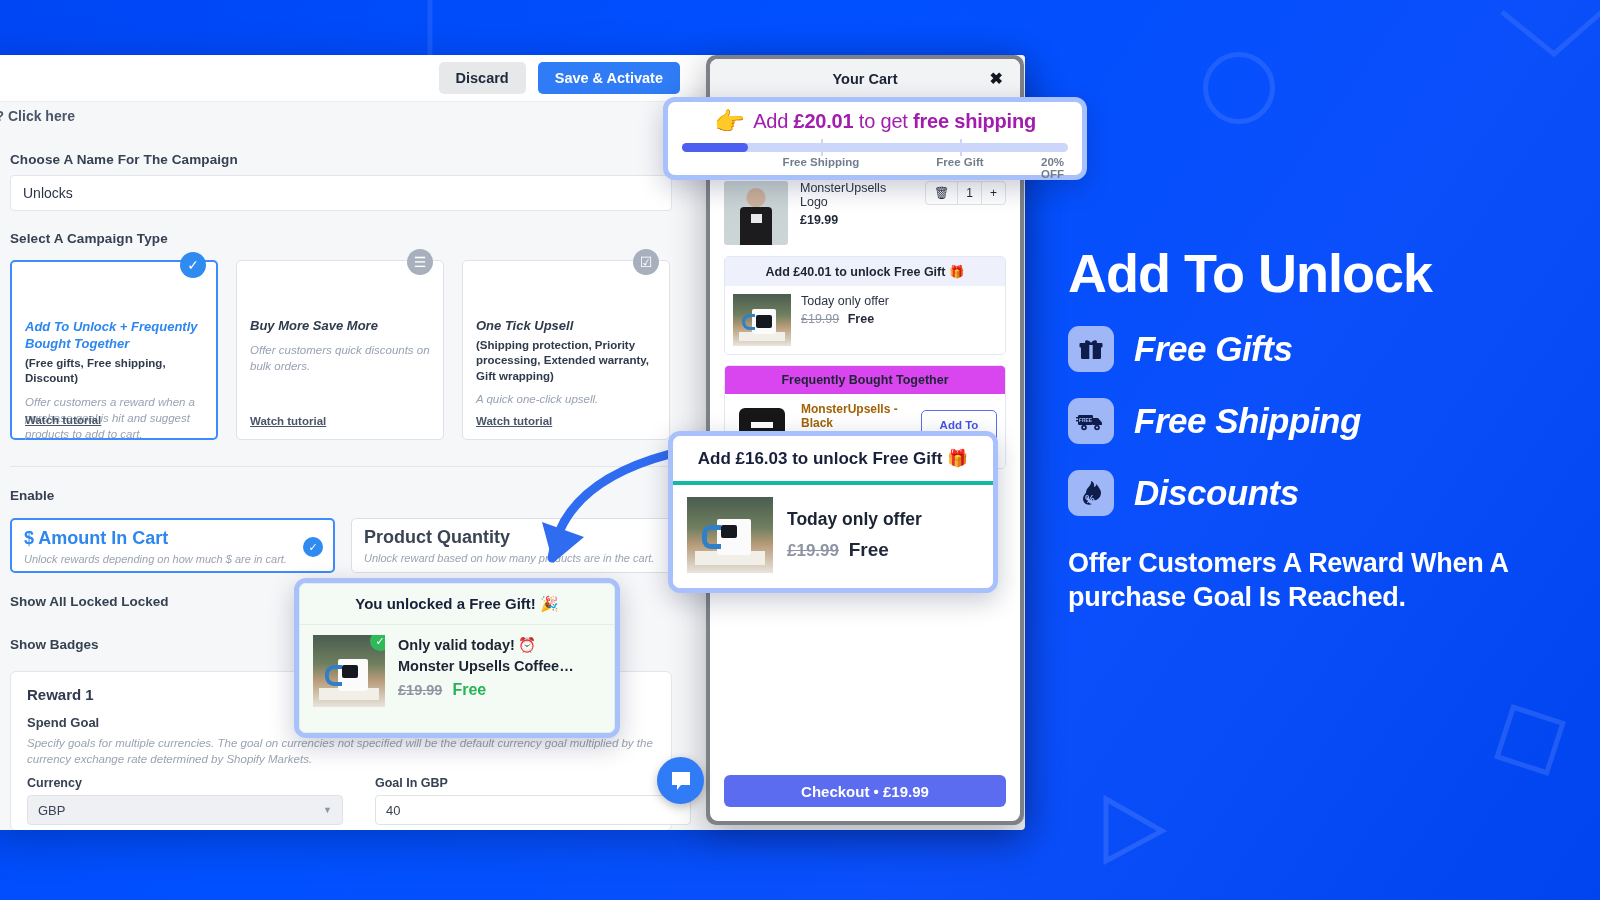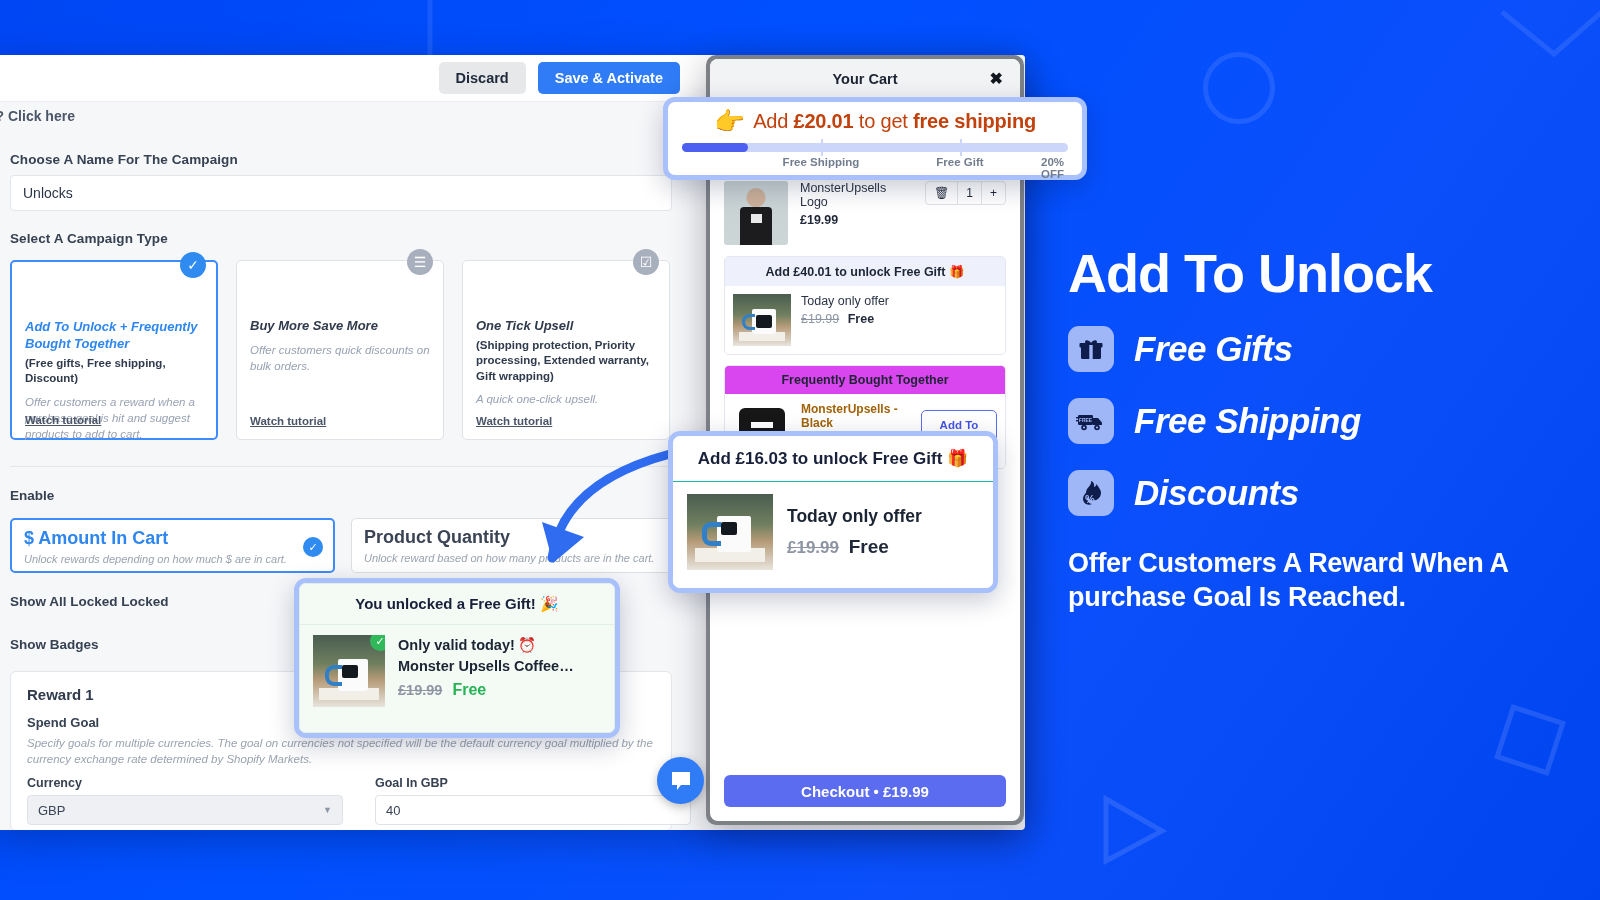--- a/index.html
+++ b/index.html
@@ -268,33 +268,33 @@
   .float {
     position: absolute; background: #fff;
     border: 5px solid #a8c0fb; border-radius: 12px;
     box-shadow: 0 8px 26px rgba(10,20,60,.22);
     z-index: 30;
   }
 
   #ship-float { left: 663px; top: 97px; width: 424px; height: 83px; padding: 7px 14px 0 14px; }
   #ship-line { display: flex; align-items: center; justify-content: center; gap: 8px; }
   #ship-hand { font-size: 25px; line-height: 1; }
-  #ship-text { font-size: 20px; color: #c2410c; letter-spacing: -.2px; }
+  #ship-text { font-size: 20px; color: #a21caf; letter-spacing: -.2px; }
   #ship-text b { font-weight: bold; }
   #ship-bar { margin-top: 9px; height: 9px; border-radius: 5px; background: #ccd6fb; position: relative; }
   #ship-bar-fill { position: absolute; left: 0; top: 0; height: 100%; width: 17%; border-radius: 5px; background: #4c5ff0; }
   .tick { position: absolute; top: -4px; width: 2px; height: 17px; background: #ccd6fb; }
   #ship-marks { display: flex; margin-top: 4px; font-size: 11.5px; color: #717d8e; font-weight: bold; }
   #ship-marks span { position: absolute; transform: translateX(-50%); }
 
   #mid-float { left: 668px; top: 431px; width: 330px; height: 162px; padding: 0; overflow: hidden; }
   #mid-inner { background: #fff; border-radius: 7px; overflow: hidden; height: 100%; }
   #mid-head {
     padding: 12px 8px; text-align: center; font-size: 17px; font-weight: bold; color: #18203a;
-    border-bottom: 1px solid #14b8a6;
+    border-bottom: 4px solid #14b8a6;
   }
   #mid-body { display: flex; gap: 14px; padding: 12px 14px; align-items: center; }
   #mid-mug { width: 86px; height: 76px; }
   #mid-offer-title { font-size: 17.5px; font-weight: bold; color: #1b2433; }
   #mid-prices { margin-top: 9px; font-size: 17px; }
   #mid-prices .strike { font-weight: bold; }
   #mid-prices .freeword { font-size: 19px; }
 
   #unlocked-float { left: 294px; top: 578px; width: 326px; height: 160px; overflow: hidden; }
   #unlocked-inner { background: #f4fbf5; border: 1px solid #dff0e2; border-radius: 7px; height: 100%; }

